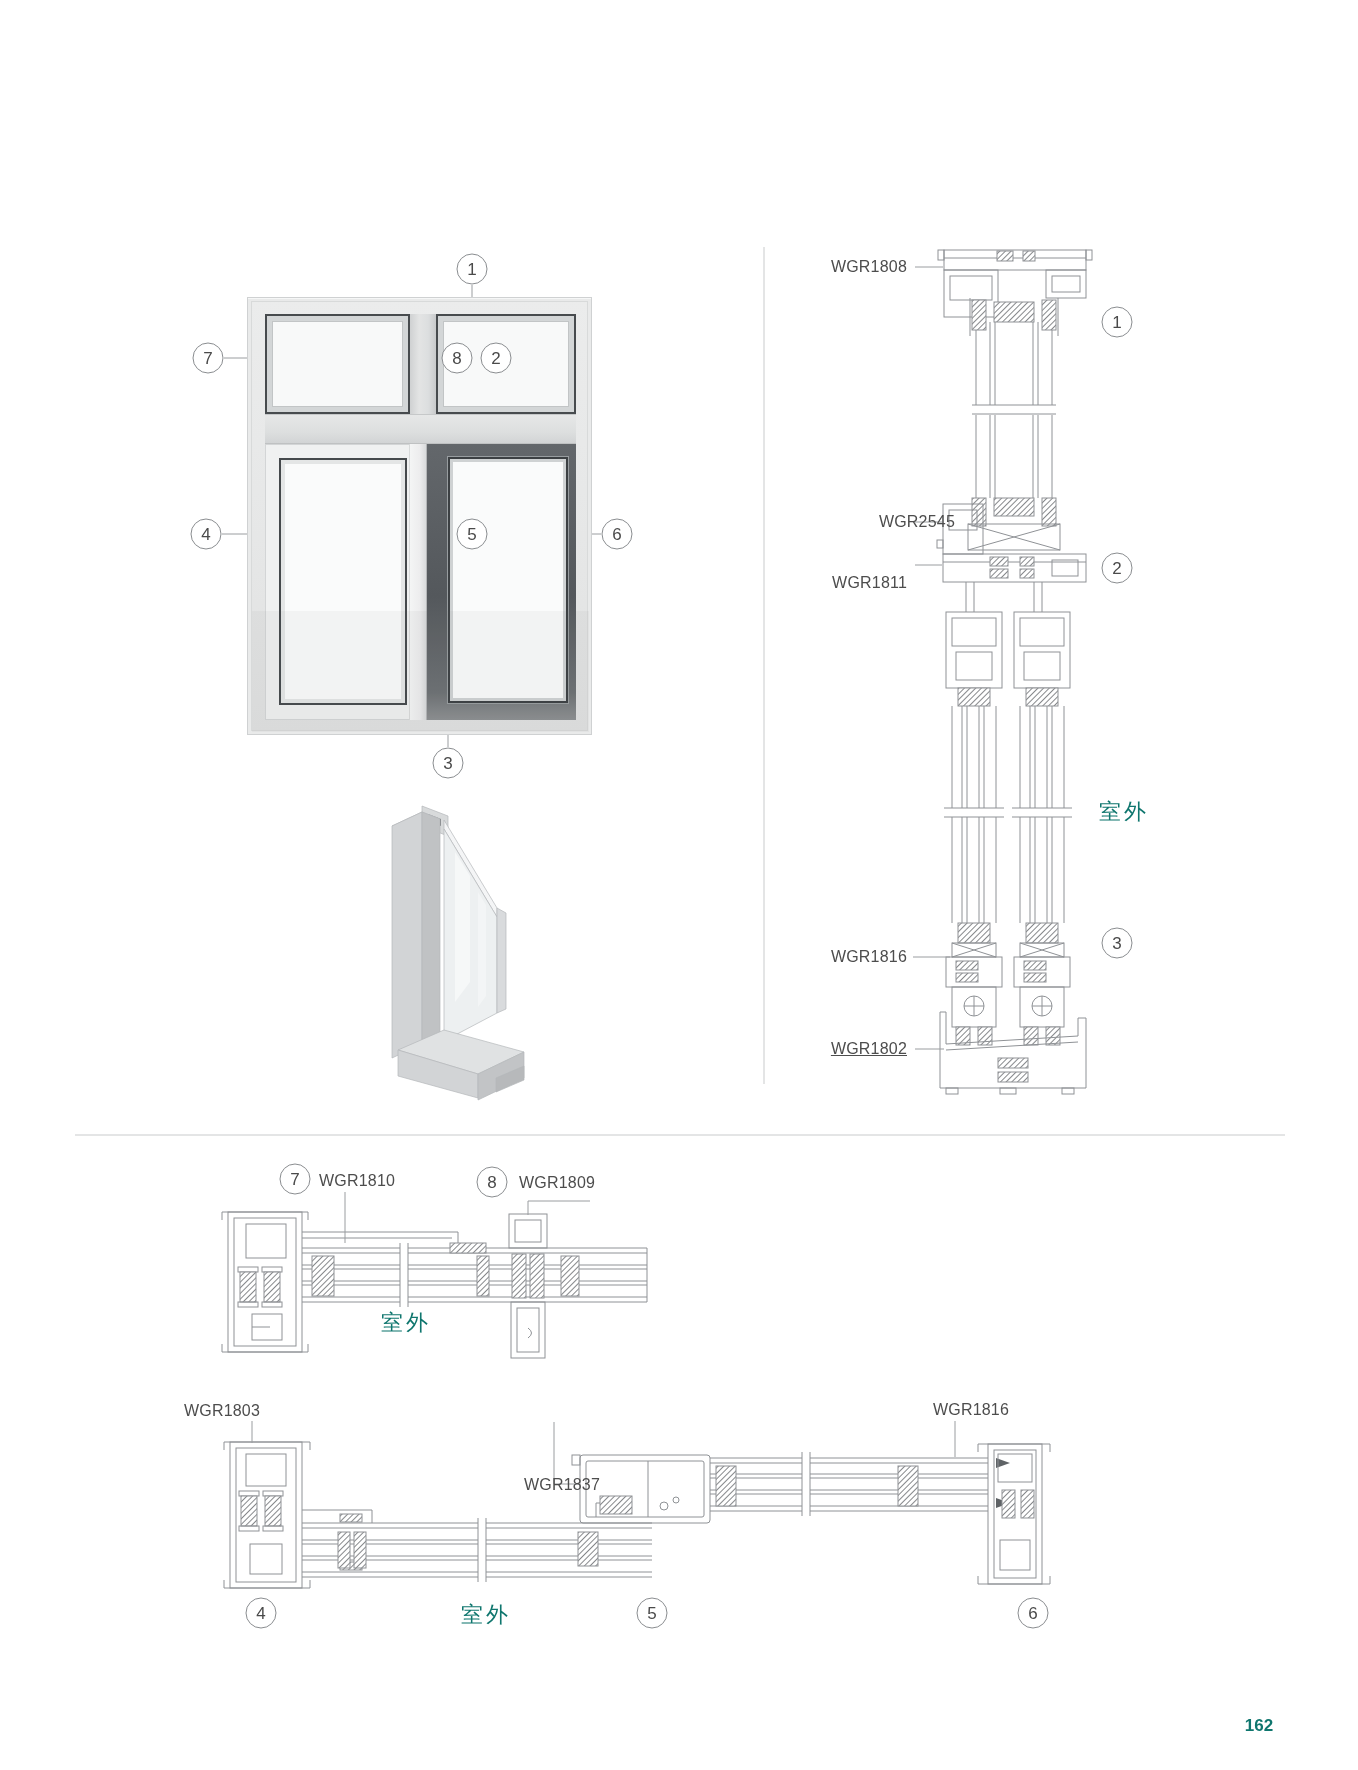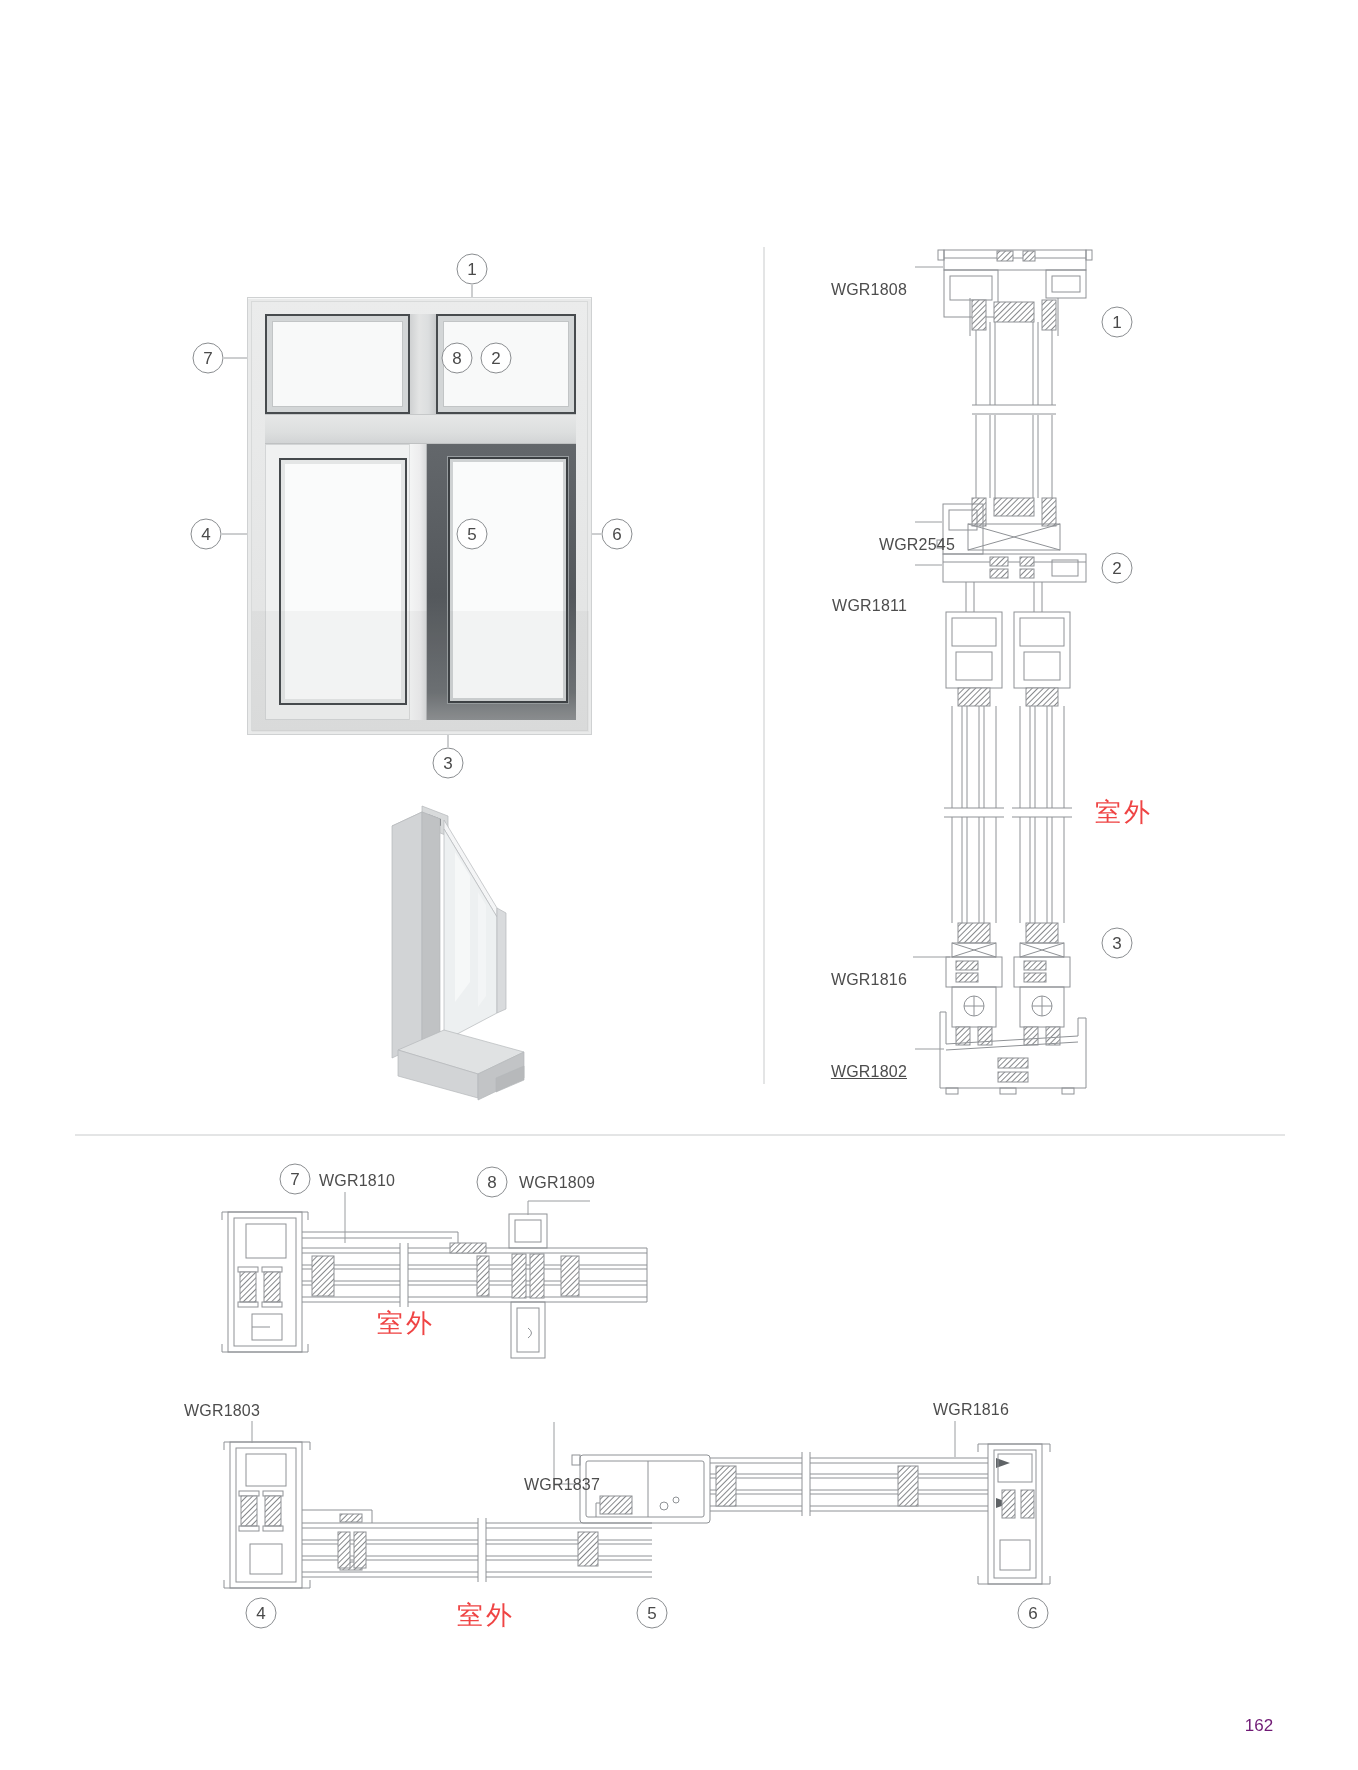--- a/index.html
+++ b/index.html
@@ -5,25 +5,25 @@
   html,body{margin:0;padding:0;background:#ffffff;}
   .page{position:relative;width:1358px;height:1770px;background:#ffffff;overflow:hidden;
         font-family:"Liberation Sans","DejaVu Sans",sans-serif;}
   svg.draw{position:absolute;left:0;top:0;}
   
   .callout{position:absolute;width:31px;height:31px;border:1px solid #8a8d90;border-radius:50%;
            background:#fff;display:flex;align-items:center;justify-content:center;
            font-size:17px;color:#4a4a4a;transform:translate(-50%,-50%);box-sizing:border-box;}
   .plabel{position:absolute;font-size:16px;color:#4d4d4d;white-space:nowrap;
           transform:translate(0,-50%);letter-spacing:.2px;}
-  .plabel.right{transform:translate(-100%,-50%);margin-top:23px;}
+  .plabel.right{transform:translate(-100%,-50%);}
   .plabel.center{transform:translate(-50%,-50%);}
-  .outdoor{position:absolute;font-size:26px;color:#ef4444;letter-spacing:3px;
+  .outdoor{position:absolute;font-size:22px;color:#0f766e;letter-spacing:3px;
            transform:translate(-50%,-50%);white-space:nowrap;}
-  .pagenum{position:absolute;font-size:17px;font-weight:400;color:#701a75;
+  .pagenum{position:absolute;font-size:17px;font-weight:700;color:#0f766e;
            transform:translate(-50%,-50%);}
   
   .win{position:absolute;left:247px;top:297px;width:345px;height:438px;
        background:linear-gradient(180deg,#ebecec 0%,#e6e7e7 55%,#e0e1e1 100%);
        border:1px solid #cfd1d2;box-sizing:border-box;
        box-shadow:inset 0 1px 0 #f6f7f7, inset 0 0 0 3px #e9eaea, inset 0 0 0 4px #d8dada;}
   .win *{position:absolute;box-sizing:border-box;}
   .pane{border:2px solid #474b4e;background:#f8f9f9;
         box-shadow:inset 0 0 0 5px #d3d6d7, inset 0 0 0 6px #c2c5c6;}
   .mullion{background:linear-gradient(90deg,#cfd1d2,#e3e4e4 35%,#dcdedf 70%,#c8cacb);}

